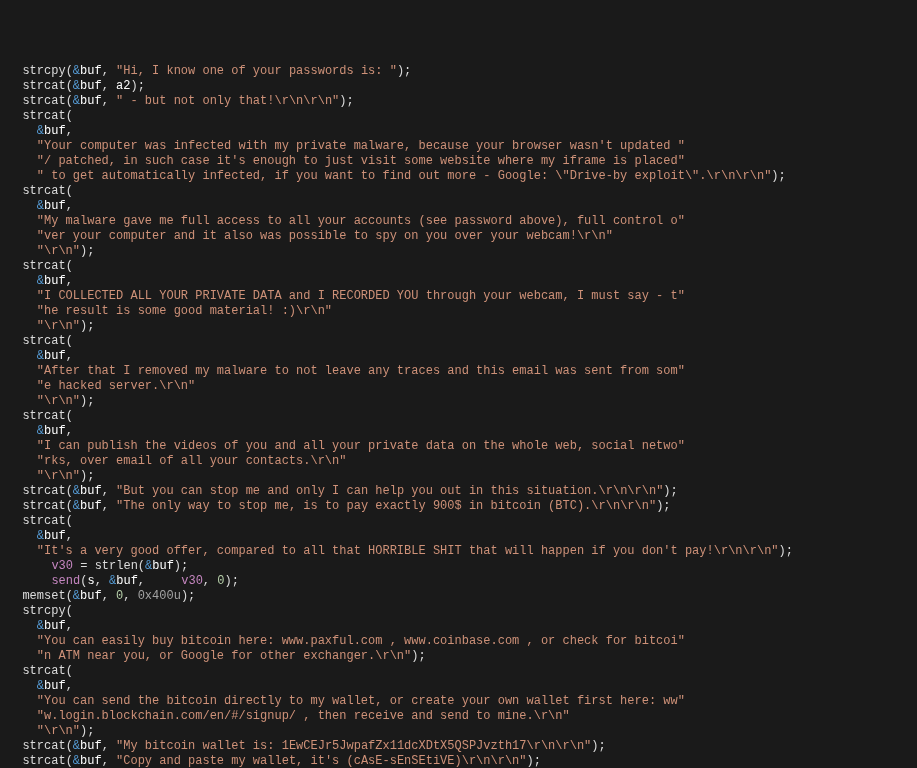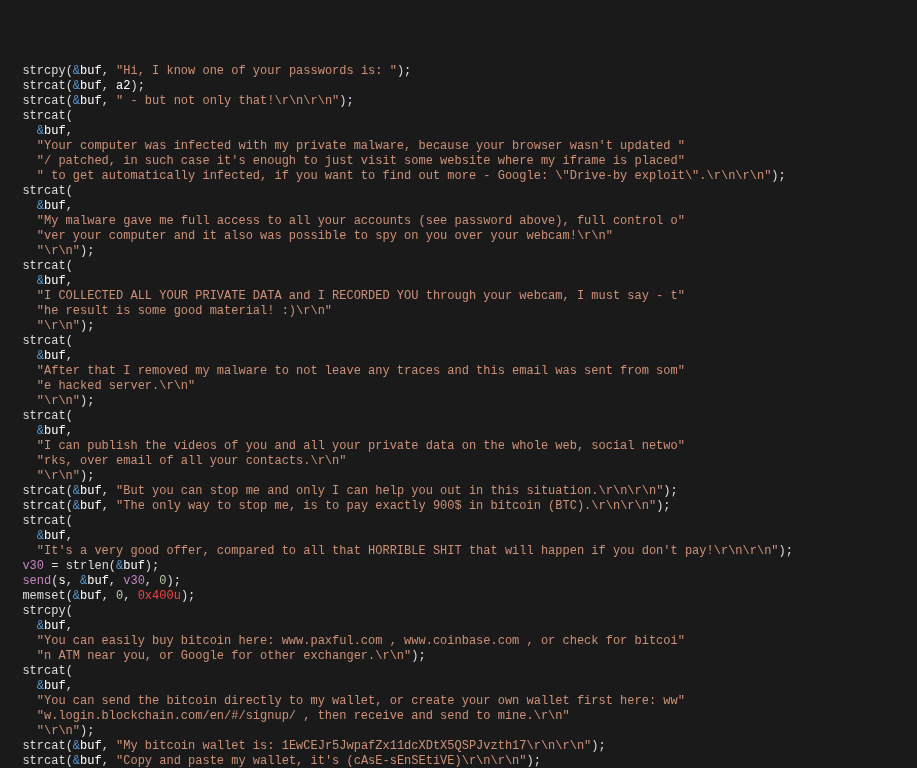--- a/index.html
+++ b/index.html
@@ -16,24 +16,24 @@
       padding: 4px 8px;
       white-space: pre;
     }
     .line {
       display: block;
     }
     .fn { color: #dcdcdc; text-align: right; }
     .op { color: #dcdcdc; }
     .amp { color: #569cd6; }
     .var { color: #ffffff; }
-    .glob { color: #c586c0; }
+    .glob { color: #c586c0; margin-left: 29px; }
     .str { color: #ce9178; }
     .num { color: #b5cea8; }
-    .hex { color: #ef4444; text-align: center; }
+    .hex { color: #a3a3a3; text-align: center; }
   </style>
 </head>
 <body>
 
 
 
 <div id="code-container"><span class="line">  <span class="fn">strcpy</span><span class="op">(</span><span class="amp">&amp;</span><span class="var">buf</span><span class="op">, </span><span class="str">"Hi, I know one of your passwords is: "</span><span class="op">);</span></span><span class="line">  <span class="fn">strcat</span><span class="op">(</span><span class="amp">&amp;</span><span class="var">buf</span><span class="op">, </span><span class="var">a2</span><span class="op">);</span></span><span class="line">  <span class="fn">strcat</span><span class="op">(</span><span class="amp">&amp;</span><span class="var">buf</span><span class="op">, </span><span class="str">" - but not only that!\r\n\r\n"</span><span class="op">);</span></span><span class="line">  <span class="fn">strcat</span><span class="op">(</span></span><span class="line">    <span class="amp">&amp;</span><span class="var">buf</span><span class="op">,</span></span><span class="line">    <span class="str">"Your computer was infected with my private malware, because your browser wasn't updated "</span></span><span class="line">    <span class="str">"/ patched, in such case it's enough to just visit some website where my iframe is placed"</span></span><span class="line">    <span class="str">" to get automatically infected, if you want to find out more - Google: \"Drive-by exploit\".\r\n\r\n"</span><span class="op">);</span></span><span class="line">  <span class="fn">strcat</span><span class="op">(</span></span><span class="line">    <span class="amp">&amp;</span><span class="var">buf</span><span class="op">,</span></span><span class="line">    <span class="str">"My malware gave me full access to all your accounts (see password above), full control o"</span></span><span class="line">    <span class="str">"ver your computer and it also was possible to spy on you over your webcam!\r\n"</span></span><span class="line">    <span class="str">"\r\n"</span><span class="op">);</span></span><span class="line">  <span class="fn">strcat</span><span class="op">(</span></span><span class="line">    <span class="amp">&amp;</span><span class="var">buf</span><span class="op">,</span></span><span class="line">    <span class="str">"I COLLECTED ALL YOUR PRIVATE DATA and I RECORDED YOU through your webcam, I must say - t"</span></span><span class="line">    <span class="str">"he result is some good material! :)\r\n"</span></span><span class="line">    <span class="str">"\r\n"</span><span class="op">);</span></span><span class="line">  <span class="fn">strcat</span><span class="op">(</span></span><span class="line">    <span class="amp">&amp;</span><span class="var">buf</span><span class="op">,</span></span><span class="line">    <span class="str">"After that I removed my malware to not leave any traces and this email was sent from som"</span></span><span class="line">    <span class="str">"e hacked server.\r\n"</span></span><span class="line">    <span class="str">"\r\n"</span><span class="op">);</span></span><span class="line">  <span class="fn">strcat</span><span class="op">(</span></span><span class="line">    <span class="amp">&amp;</span><span class="var">buf</span><span class="op">,</span></span><span class="line">    <span class="str">"I can publish the videos of you and all your private data on the whole web, social netwo"</span></span><span class="line">    <span class="str">"rks, over email of all your contacts.\r\n"</span></span><span class="line">    <span class="str">"\r\n"</span><span class="op">);</span></span><span class="line">  <span class="fn">strcat</span><span class="op">(</span><span class="amp">&amp;</span><span class="var">buf</span><span class="op">, </span><span class="str">"But you can stop me and only I can help you out in this situation.\r\n\r\n"</span><span class="op">);</span></span><span class="line">  <span class="fn">strcat</span><span class="op">(</span><span class="amp">&amp;</span><span class="var">buf</span><span class="op">, </span><span class="str">"The only way to stop me, is to pay exactly 900$ in bitcoin (BTC).\r\n\r\n"</span><span class="op">);</span></span><span class="line">  <span class="fn">strcat</span><span class="op">(</span></span><span class="line">    <span class="amp">&amp;</span><span class="var">buf</span><span class="op">,</span></span><span class="line">    <span class="str">"It's a very good offer, compared to all that HORRIBLE SHIT that will happen if you don't pay!\r\n\r\n"</span><span class="op">);</span></span><span class="line">  <span class="glob">v30</span><span class="op"> = </span><span class="fn">strlen</span><span class="op">(</span><span class="amp">&amp;</span><span class="var">buf</span><span class="op">);</span></span><span class="line">  <span class="glob">send</span><span class="op">(</span><span class="var">s</span><span class="op">, </span><span class="amp">&amp;</span><span class="var">buf</span><span class="op">, </span><span class="glob">v30</span><span class="op">, </span><span class="num">0</span><span class="op">);</span></span><span class="line">  <span class="fn">memset</span><span class="op">(</span><span class="amp">&amp;</span><span class="var">buf</span><span class="op">, </span><span class="num">0</span><span class="op">, </span><span class="hex">0x400u</span><span class="op">);</span></span><span class="line">  <span class="fn">strcpy</span><span class="op">(</span></span><span class="line">    <span class="amp">&amp;</span><span class="var">buf</span><span class="op">,</span></span><span class="line">    <span class="str">"You can easily buy bitcoin here: www.paxful.com , www.coinbase.com , or check for bitcoi"</span></span><span class="line">    <span class="str">"n ATM near you, or Google for other exchanger.\r\n"</span><span class="op">);</span></span><span class="line">  <span class="fn">strcat</span><span class="op">(</span></span><span class="line">    <span class="amp">&amp;</span><span class="var">buf</span><span class="op">,</span></span><span class="line">    <span class="str">"You can send the bitcoin directly to my wallet, or create your own wallet first here: ww"</span></span><span class="line">    <span class="str">"w.login.blockchain.com/en/#/signup/ , then receive and send to mine.\r\n"</span></span><span class="line">    <span class="str">"\r\n"</span><span class="op">);</span></span><span class="line">  <span class="fn">strcat</span><span class="op">(</span><span class="amp">&amp;</span><span class="var">buf</span><span class="op">, </span><span class="str">"My bitcoin wallet is: 1EwCEJr5JwpafZx11dcXDtX5QSPJvzth17\r\n\r\n"</span><span class="op">);</span></span><span class="line">  <span class="fn">strcat</span><span class="op">(</span><span class="amp">&amp;</span><span class="var">buf</span><span class="op">, </span><span class="str">"Copy and paste my wallet, it's (cAsE-sEnSEtiVE)\r\n\r\n"</span><span class="op">);</span></span></div>
 
 
 

